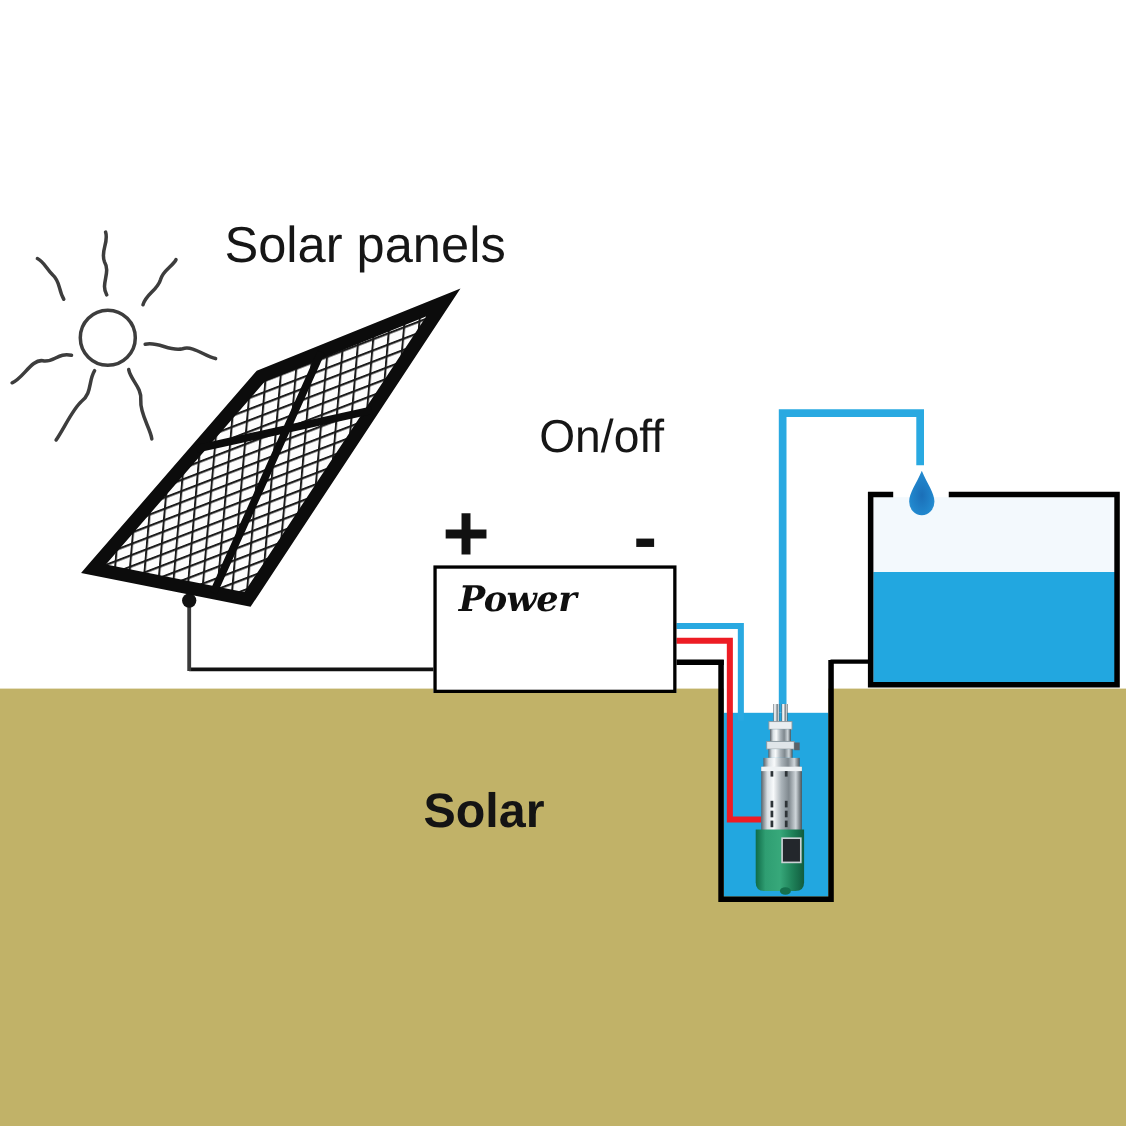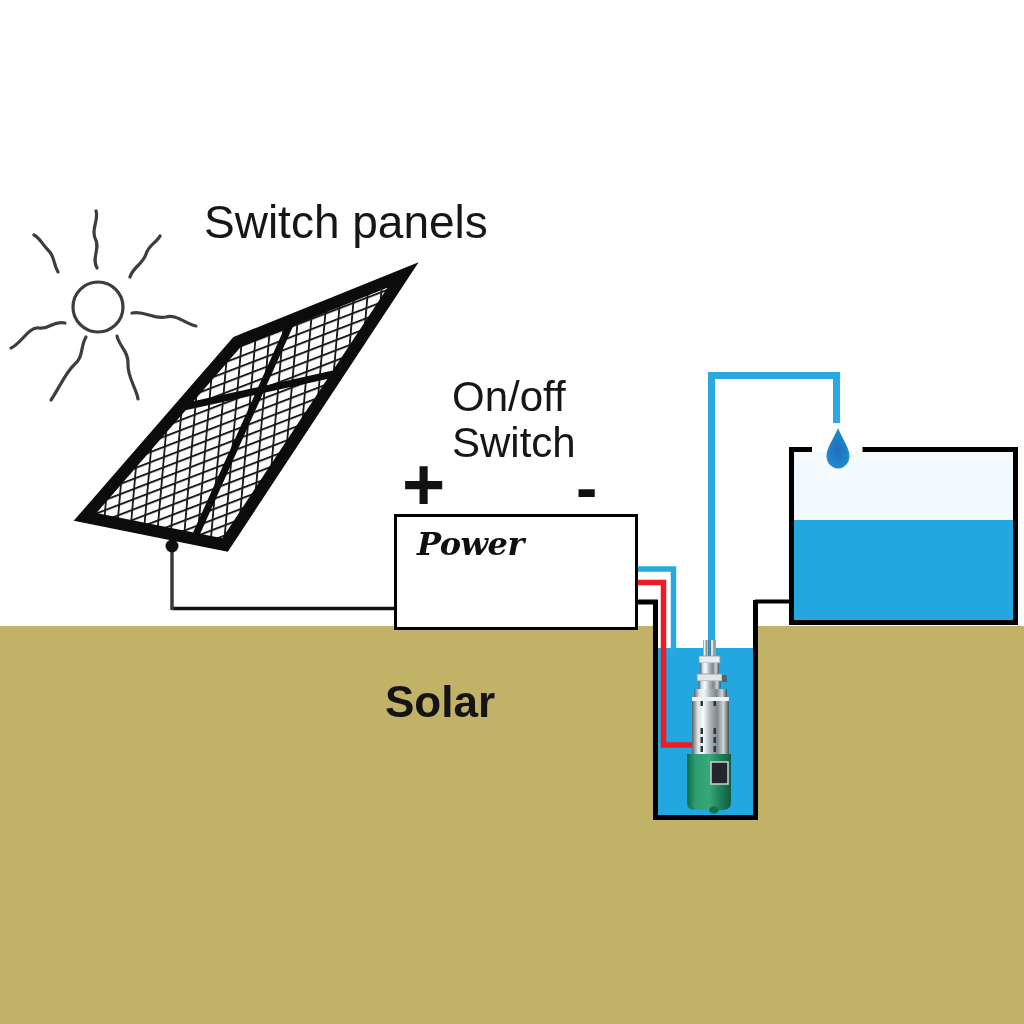--- a/index.html
+++ b/index.html
@@ -7,34 +7,34 @@
     position:relative;width:1024px;height:1024px;background:#ffffff;
     overflow:hidden;font-family:"Liberation Sans",sans-serif;
   }
   #ground{
     position:absolute;left:0;top:626px;width:1024px;height:398px;
     background:#c1b268;z-index:1;
   }
   #art{position:absolute;left:0;top:0;width:1024px;height:1024px;z-index:2;}
   .lbl{position:absolute;z-index:3;color:#161616;white-space:nowrap;}
   #lbl-solar-panels{left:204px;top:199px;font-size:46px;line-height:46px;}
-  #lbl-switch{left:452px;top:374px;width:190px;text-align:left;
+  #lbl-switch{left:452px;top:374px;width:190px;text-align:center;
     font-size:42px;line-height:46px;}
   #lbl-switch span{display:block;}
   #lbl-plus{left:402px;top:448px;font-size:74px;line-height:74px;font-weight:bold;color:#111;}
   #lbl-minus{left:576px;top:456px;font-size:64px;line-height:64px;font-weight:bold;color:#111;}
   #controller-box{
-    position:absolute;left:394px;top:514px;width:244px;height:116px;
+    position:absolute;left:394px;top:514px;width:221px;height:116px;
     box-sizing:border-box;background:#ffffff;border:3px solid #000000;
     padding:3px 0 0 20px;z-index:3;
     font-family:"DejaVu Serif",serif;font-style:italic;font-weight:bold;
     font-size:32px;line-height:48px;letter-spacing:-0.5px;color:#0f0f0f;
   }
   #controller-box span{display:block;}
-  #lbl-pump{left:385px;top:677px;font-size:44px;line-height:50px;
+  #lbl-pump{left:385px;top:713px;font-size:44px;line-height:50px;
     font-weight:bold;color:#141414;}
   #lbl-pump span{display:block;}
 </style>
 </head>
 <body>
 
 <div id="stage">
 
   <div id="ground"></div>
 
@@ -130,25 +130,24 @@
         <rect x="713.5" y="728" width="2.5" height="6"></rect>
         <rect x="713.5" y="737" width="2.5" height="6"></rect>
         <rect x="713.5" y="746" width="2.5" height="6"></rect>
       </g>
       <path d="M687,754 H731 V802 Q731,810 723,810 H695 Q687,810 687,802 Z" fill="url(#greenBody)"></path>
       <ellipse cx="714" cy="810" rx="5" ry="3.5" fill="#15714e"></ellipse>
       <rect x="711" y="762" width="17" height="22" fill="#23272c" stroke="#ccd2d6" stroke-width="1.5"></rect>
     </g>
   </svg>
 
-  <div class="lbl" id="lbl-solar-panels">Switch panels</div>
+  <div class="lbl" id="lbl-solar-panels">Solar panels</div>
 
   <div class="lbl" id="lbl-switch">
     <span>On/off</span>
-    <span>Switch</span>
   </div>
 
   <div class="lbl" id="lbl-plus">+</div>
 
   <div class="lbl" id="lbl-minus">-</div>
 
   <div id="controller-box">
     <span>Power</span>
   </div>
 

